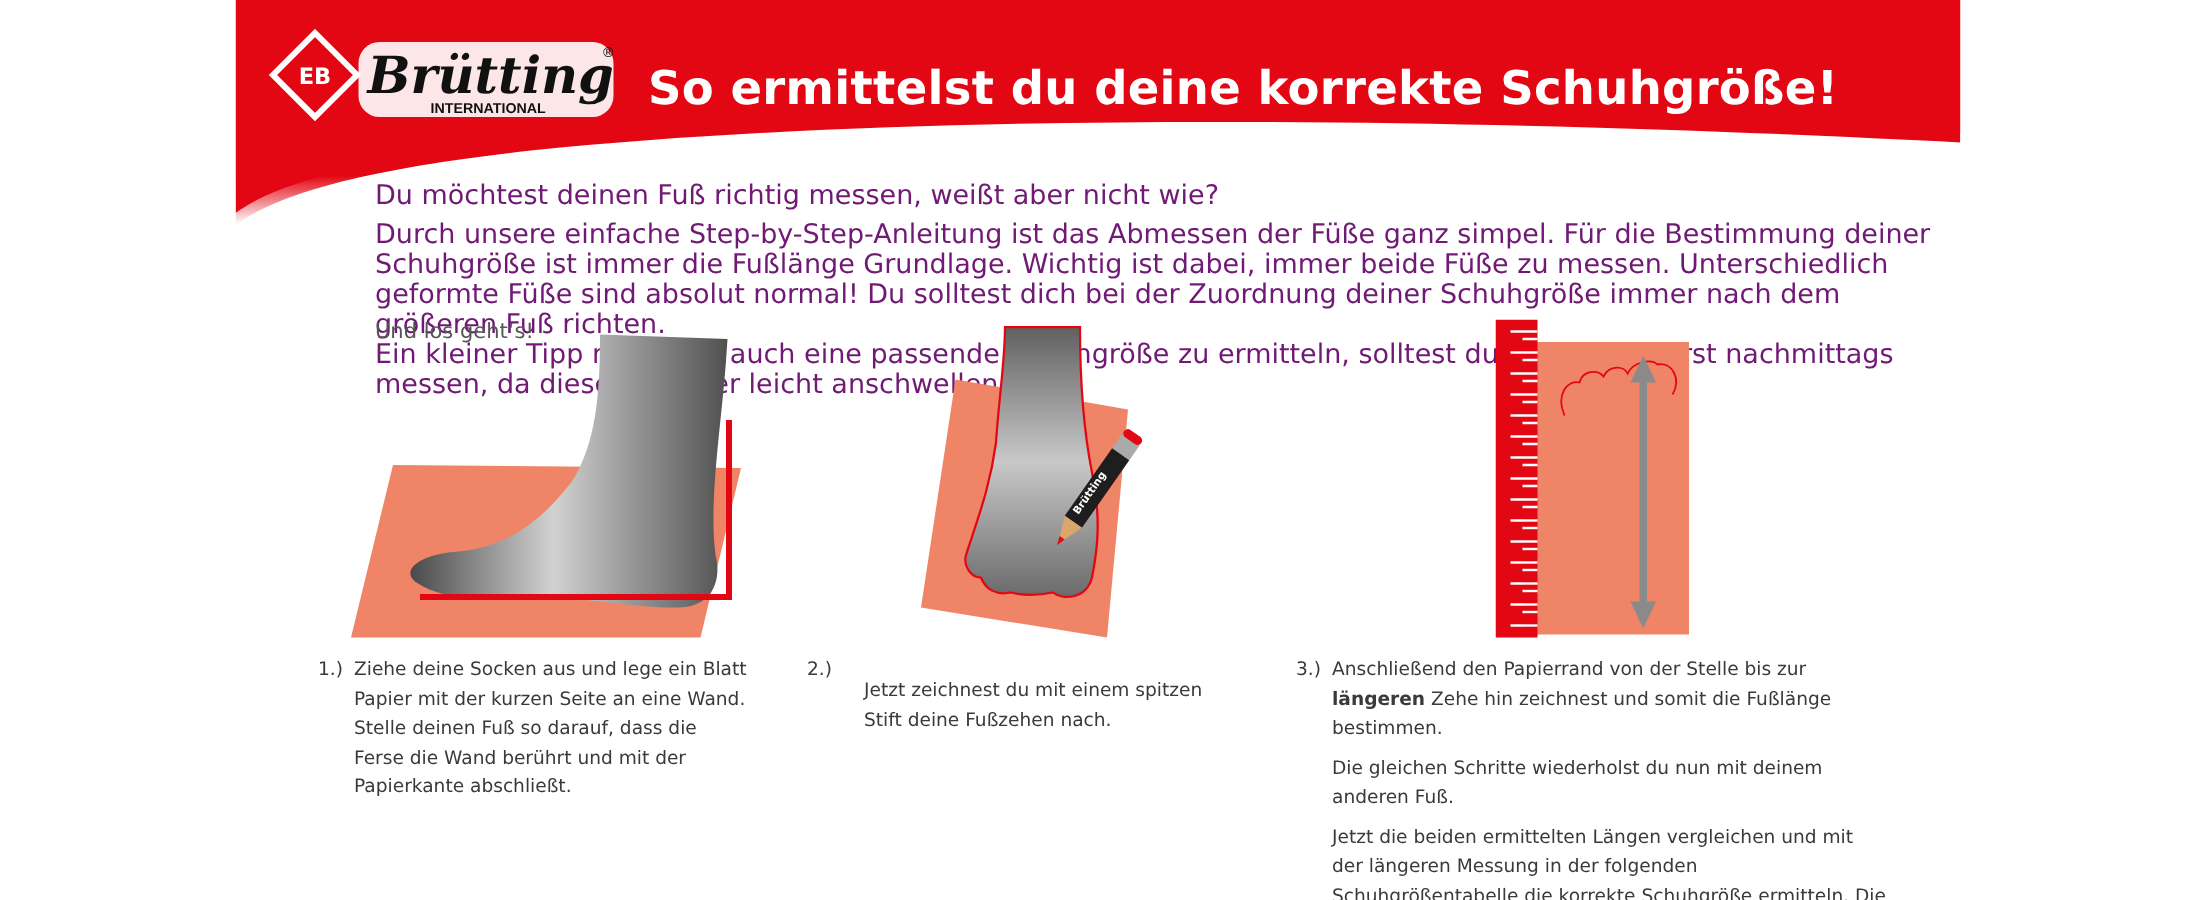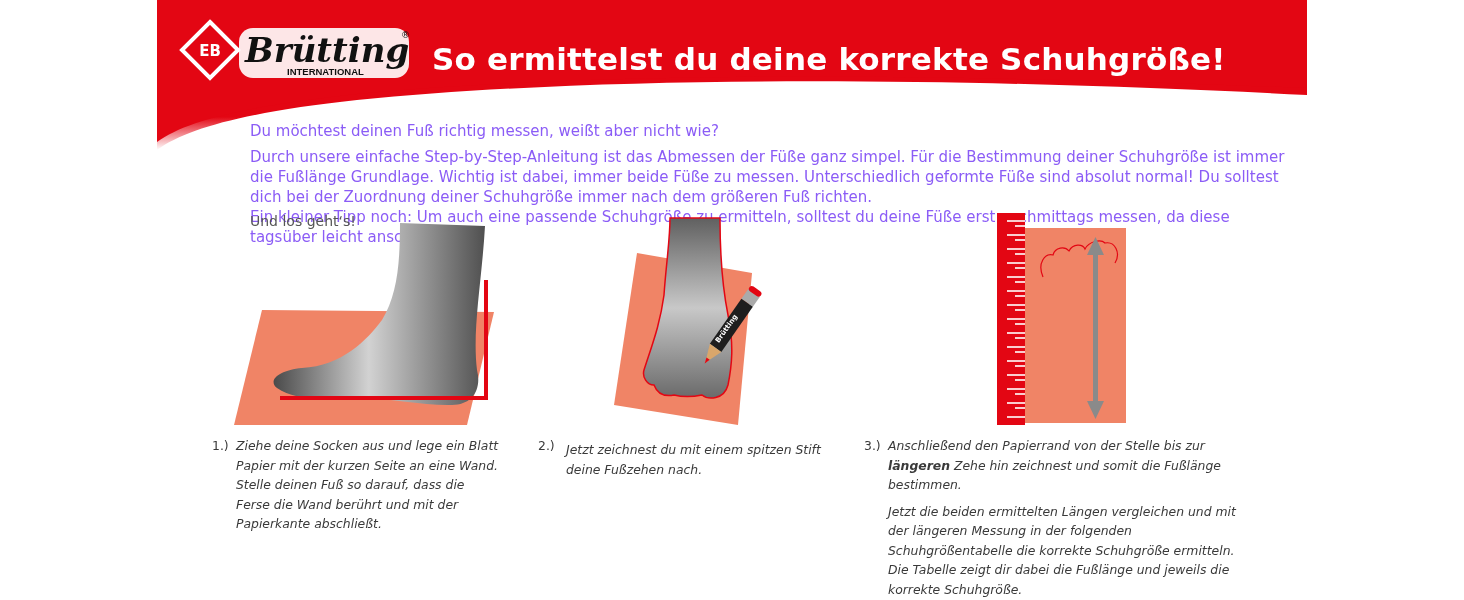--- a/index.html
+++ b/index.html
@@ -4,30 +4,30 @@
 <style>
   html, body { margin:0; padding:0; background:#ffffff; }
   body { width:1464px; height:600px; position:relative; overflow:hidden;
          font-family:"DejaVu Sans", sans-serif; color:#3a3a3a; }
   .page { position:absolute; left:157px; top:0; width:1150px; height:600px; background:#fff; overflow:hidden; }
   .banner { position:absolute; left:0; top:0; width:1150px; height:160px; }
   .banner svg { position:absolute; left:0; top:0; }
   .logo { position:absolute; left:20px; top:18px; width:240px; height:66px; }
   .headline { position:absolute; left:275px; top:22px; font-family:"DejaVu Sans", sans-serif;
               font-weight:bold; font-size:31px; color:#ffffff; letter-spacing:0.2px; white-space:nowrap;margin-top:19px; }
-  .intro { position:absolute; left:93px; top:121px; width:1040px; font-size:15px; line-height:20px; color:#8b5cf6; }
+  .intro { position:absolute; left:93px; top:121px; width:1040px; font-size:18px; line-height:20px; color:#701a75; }
   .intro p { margin:0; }
   .intro .q { margin-bottom:6px; }
   .intro b { font-weight:normal; }
   .go { position:absolute; left:93px; top:213px; font-weight:normal; font-size:14px; color:#555; }
   .fig { position:absolute; }
   .step { position:absolute; font-size:12.4px; line-height:19.5px; color:#3a3a3a; }
   .step .num { position:absolute; left:0; top:0; }
   .step .body { position:absolute; left:24px; top:0; }
-  .step p { margin:0 0 7px 0;font-style:italic; }
+  .step p { margin:0 0 7px 0; }
 </style>
 </head>
 <body>
 
 <div class="page">
 
   <div class="banner">
     <svg width="1150" height="160" viewBox="0 0 1150 160">
       <defs>
         <linearGradient id="fadeL" x1="0" y1="0" x2="0" y2="1">
@@ -146,25 +146,26 @@
   <div class="step" style="left:55px; top:436px; width:300px;">
     <span class="num">1.)</span>
     <div class="body" style="width:265px;">
       <p>Ziehe deine Socken aus und lege ein Blatt Papier mit der kurzen Seite an eine Wand. Stelle deinen Fuß so darauf, dass die Ferse die Wand berührt und mit der Papierkante abschließt.</p>
     </div>
   </div>
 
   <div class="step" style="left:381px; top:436px; width:320px;">
     <span class="num">2.)</span>
     <div class="body" style="width:275px;">
-      <p style="margin:4px">Jetzt zeichnest du mit einem spitzen Stift deine Fußzehen nach.</p>
+      <p style="margin:14px">Jetzt zeichnest du mit einem spitzen Stift deine Fußzehen nach.</p>
     </div>
   </div>
 
   <div class="step" style="left:707px; top:436px; width:400px;">
     <span class="num">3.)</span>
     <div class="body" style="width:370px;">
       <p><span>Anschließend den Papierrand von der Stelle bis zur </span><b>längeren</b><span> Zehe hin zeichnest und somit die Fußlänge bestimmen.</span></p>
+      <p>Die gleichen Schritte wiederholst du nun mit deinem anderen Fuß.</p>
       <p>Jetzt die beiden ermittelten Längen vergleichen und mit der längeren Messung in der folgenden Schuhgrößentabelle die korrekte Schuhgröße ermitteln. Die Tabelle zeigt dir dabei die Fußlänge und jeweils die korrekte Schuhgröße.</p>
     </div>
   </div>
 
 </div>
 
 </body></html>

